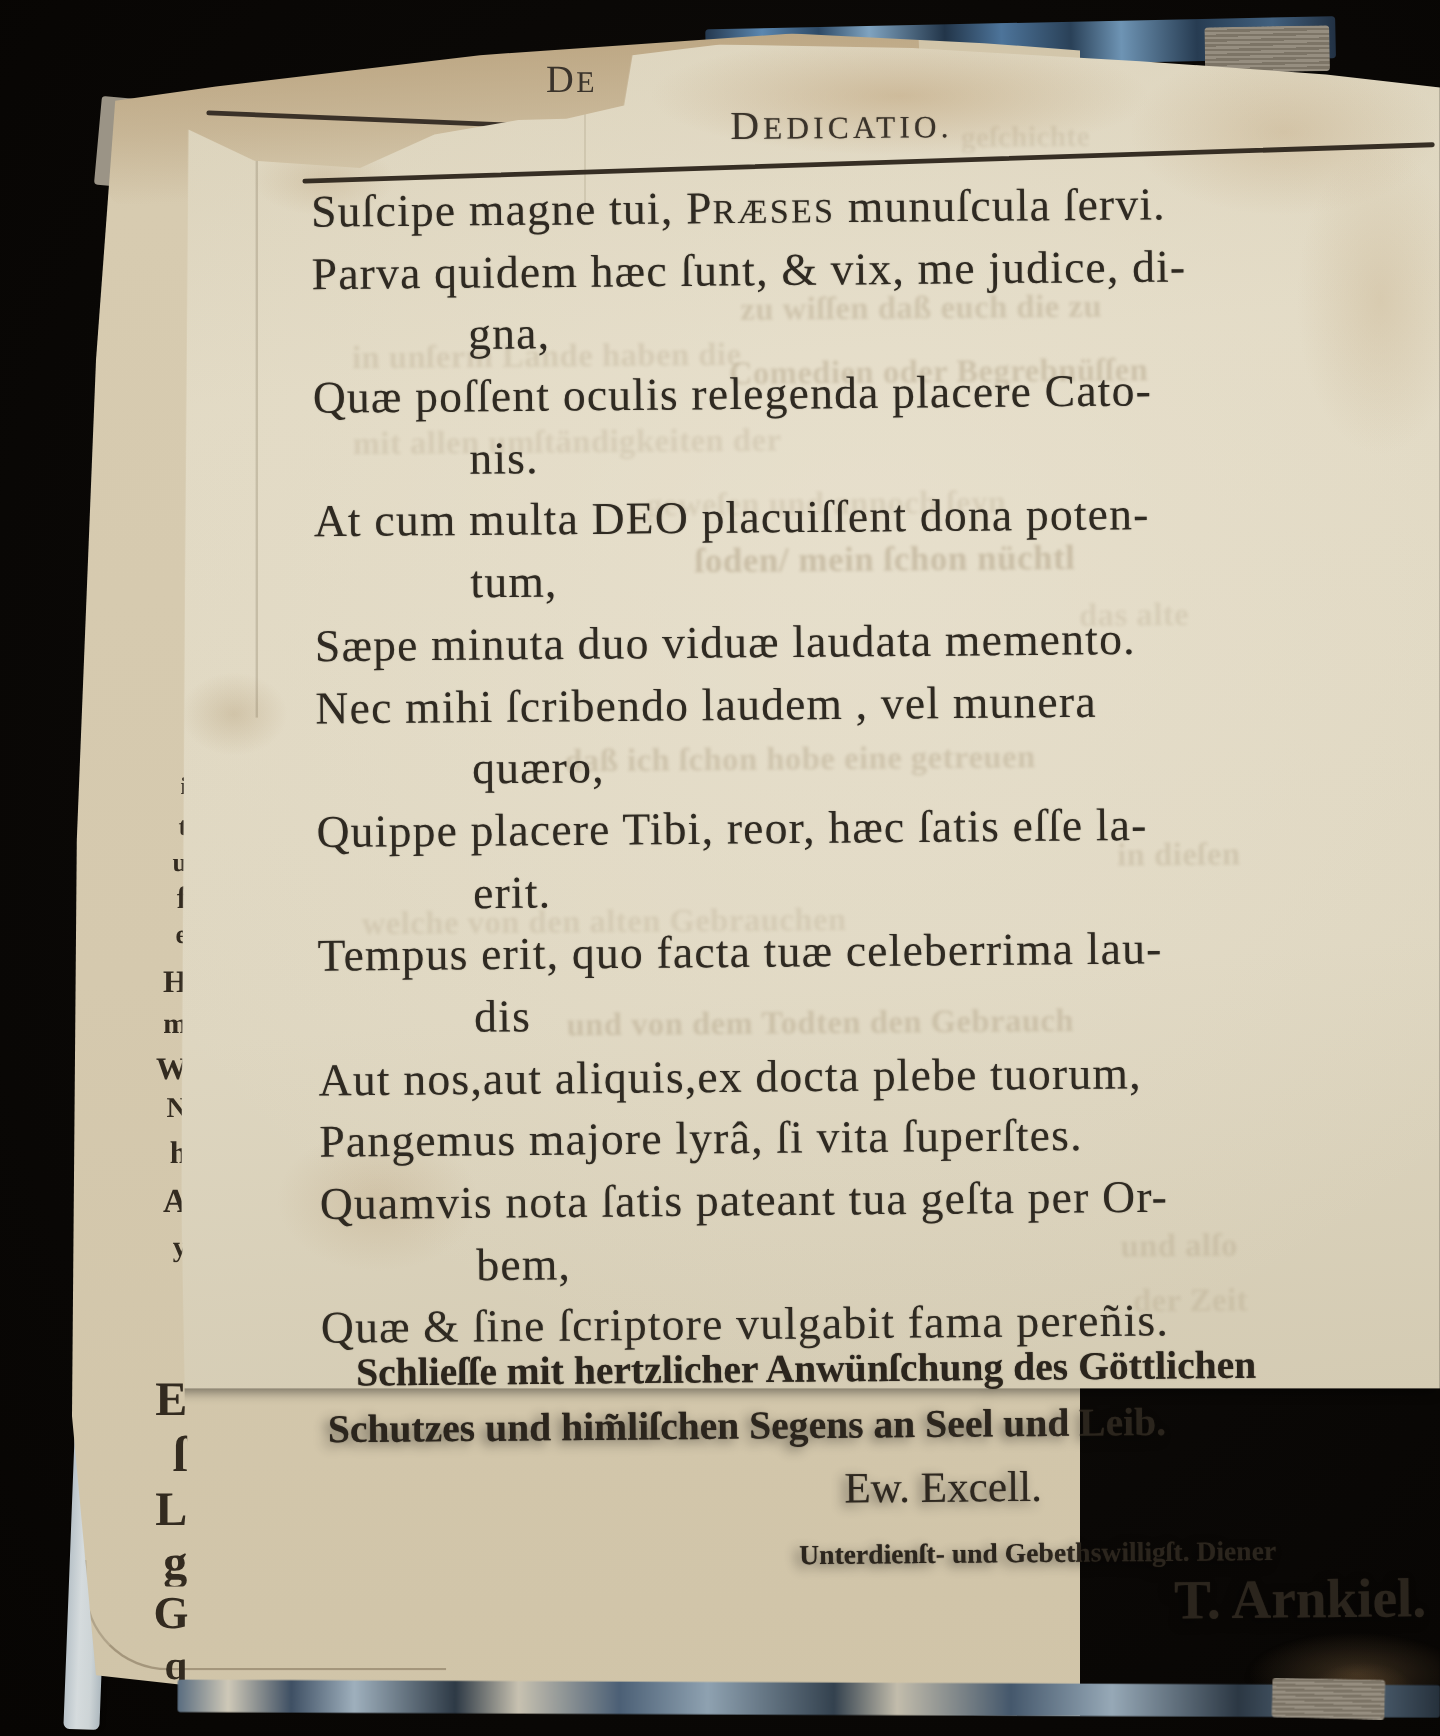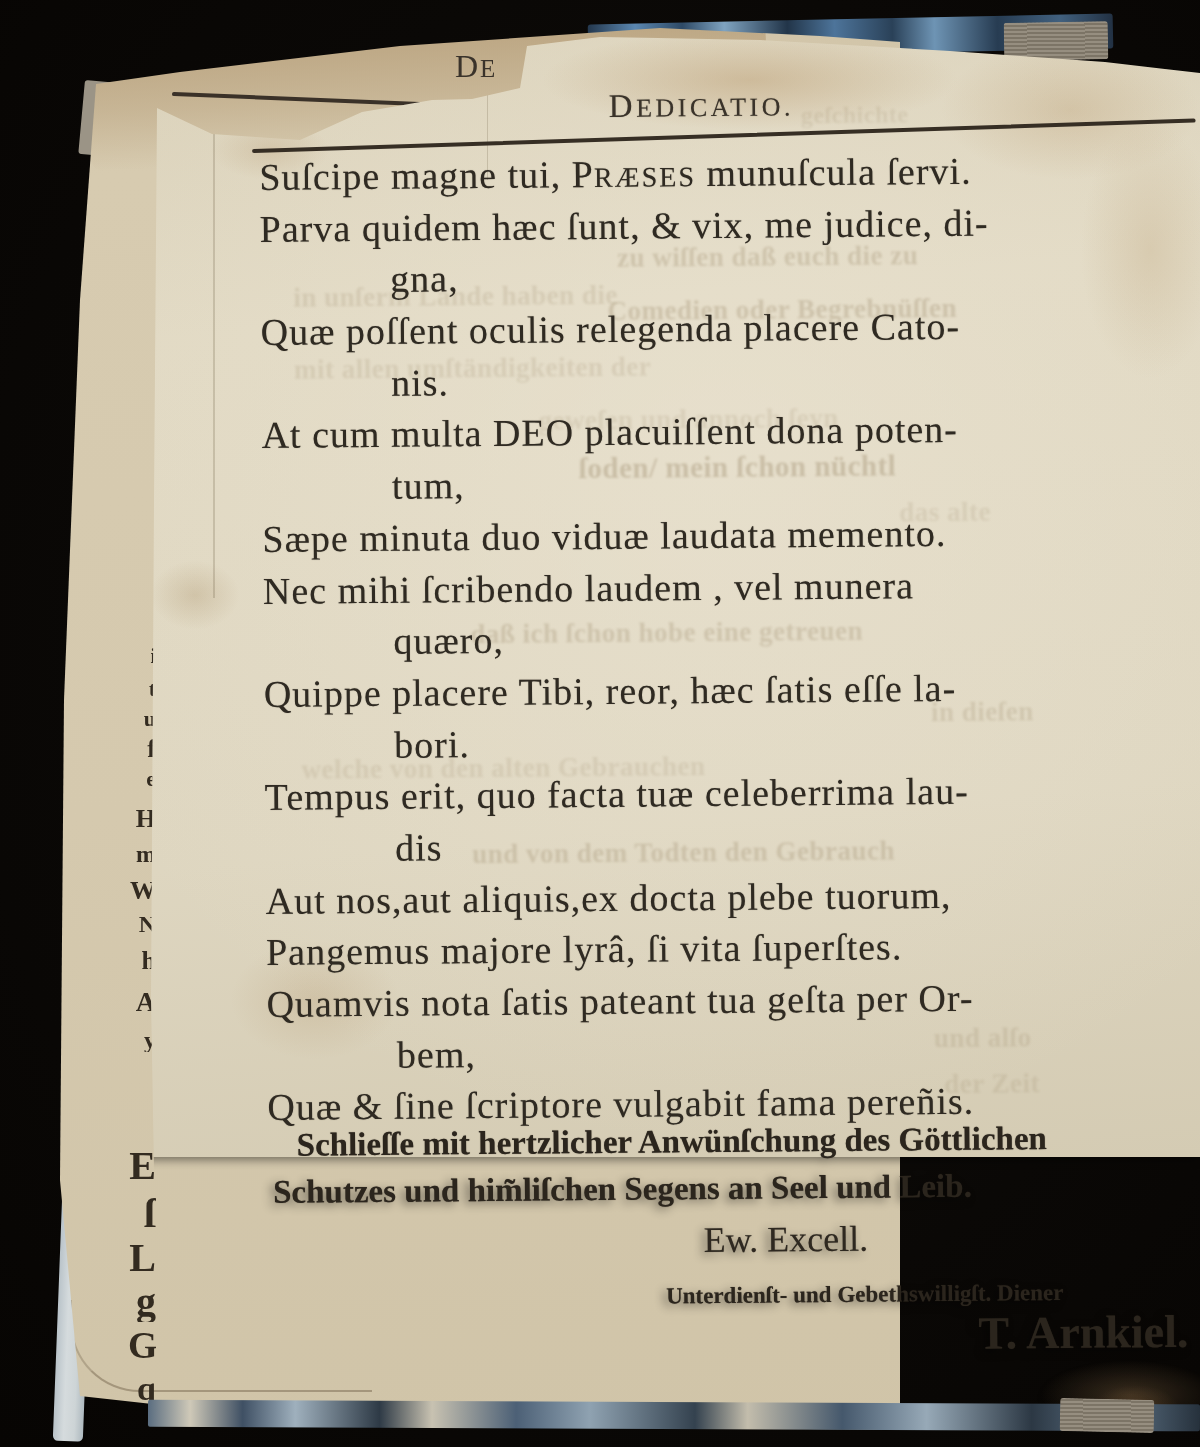--- a/index.html
+++ b/index.html
@@ -159,21 +159,21 @@
           <div class="pline"><span>Parva quidem hæc ſunt, &amp; vix, me judice, di-</span></div>
           <div class="pline indent"><span>gna,</span></div>
           <div class="pline"><span>Quæ poſſent oculis relegenda placere Cato-</span></div>
           <div class="pline indent"><span>nis.</span></div>
           <div class="pline"><span>At cum multa DEO placuiſſent dona poten-</span></div>
           <div class="pline indent"><span>tum,</span></div>
           <div class="pline"><span>Sæpe minuta duo viduæ laudata memento.</span></div>
           <div class="pline"><span>Nec mihi ſcribendo laudem , vel munera</span></div>
           <div class="pline indent"><span>quæro,</span></div>
           <div class="pline"><span>Quippe placere Tibi, reor, hæc ſatis eſſe la-</span></div>
-          <div class="pline indent"><span>bori.</span></div>
+          <div class="pline indent"><span>erit.</span></div>
           <div class="pline"><span>Tempus erit, quo facta tuæ celeberrima lau-</span></div>
           <div class="pline indent"><span>dis</span></div>
           <div class="pline"><span>Aut nos,aut aliquis,ex docta plebe tuorum,</span></div>
           <div class="pline"><span>Pangemus majore lyrâ, ſi vita ſuperſtes.</span></div>
           <div class="pline"><span>Quamvis nota ſatis pateant tua geſta per Or-</span></div>
           <div class="pline indent"><span>bem,</span></div>
           <div class="pline"><span>Quæ &amp; ſine ſcriptore vulgabit fama pereñis.</span></div>
         </div>
 
       <div class="fraktur closing1">Schlieſſe mit hertzlicher Anwünſchung des Göttlichen</div>

